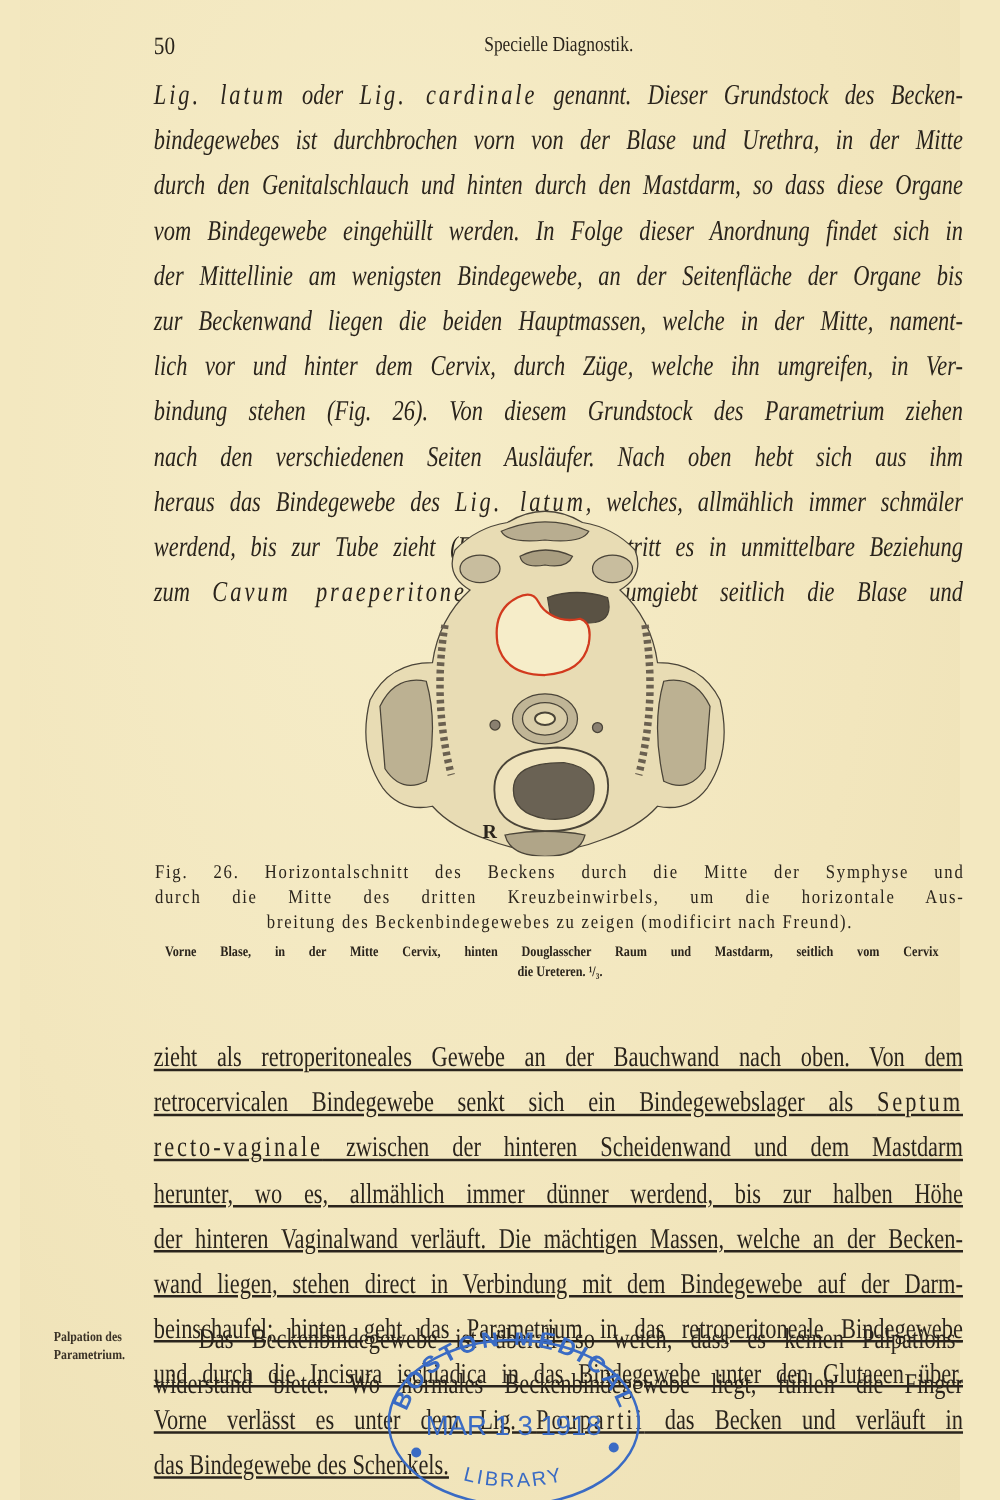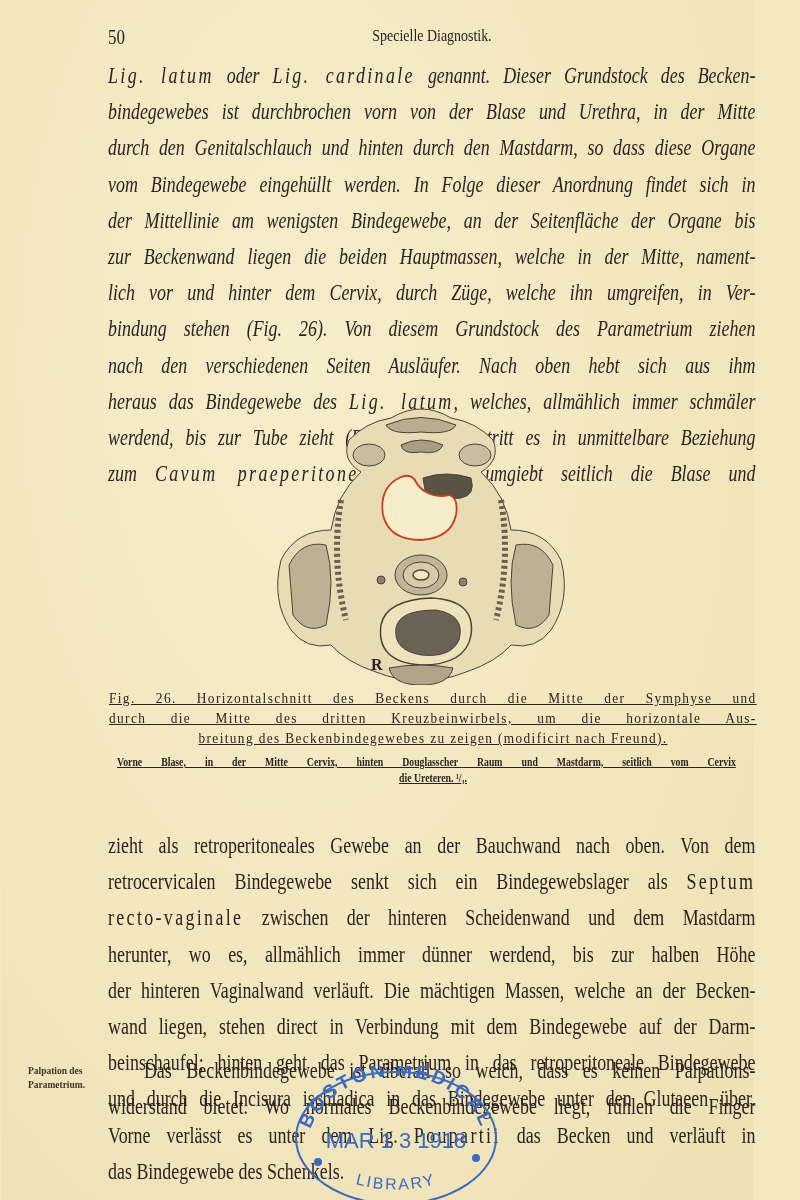--- a/index.html
+++ b/index.html
@@ -3,32 +3,32 @@
 <meta charset="utf-8">
 <style>
   html, body { margin:0; padding:0; }
   body {
     width:800px; height:1200px; overflow:hidden;
     background:#f3e8c0;
     font-family:"Liberation Serif", "DejaVu Serif", serif;
     color:#2a241c;
     position:relative;
   }
-  .page { position:absolute; left:1px; top:0; width:752px; height:1200px;
+  .page { position:absolute; left:16px; top:0; width:752px; height:1200px;
     background: radial-gradient(ellipse at 40% 30%, #f6edc9 0%, #f2e6bd 60%, #ede0b4 100%); }
   .header { position:absolute; top:26px; left:107px; width:648px; height:22px; }
   .page-number { position:absolute; left:0; top:0; font-size:20px; letter-spacing:0px; transform:scaleX(0.85); transform-origin:left; }
   .running-title { position:absolute; left:0; right:0; top:0; text-align:center; font-size:17px; transform:scaleX(0.82); }
   .text-block { position:absolute; left:107px; width:648px; }
   .line { height:36.2px; line-height:36.2px; font-size:23px; white-space:nowrap;
     text-align:justify; text-align-last:justify; transform:scaleX(0.78); transform-origin:left; width:830px; }
   .line.last { text-align-last:left; }
   .sp { letter-spacing:3px; }
   .figure { position:absolute; left:270px; top:400px; width:300px; height:285px; }
-  .caption { position:absolute; left:108px; width:648px; top:688px;text-decoration:underline; }
+  .caption { position:absolute; left:108px; width:648px; top:688px; }
   .cap-line { height:20px; line-height:20px; font-size:15.5px; letter-spacing:1.6px; white-space:nowrap;
     text-align:justify; text-align-last:justify; transform:scaleX(0.86); transform-origin:left; width:753px; }
   .cap-line.center { text-align:center; text-align-last:center; }
   .cap-note { font-size:11.5px; font-weight:bold; height:16px; line-height:16px; white-space:nowrap;
     text-align:justify; text-align-last:justify; transform:scaleX(0.85); transform-origin:left; width:728px; margin-left:8px; }
   .cap-note.center { text-align:center; text-align-last:center; }
   .margin-note { position:absolute; left:27px; top:1063px; font-size:11px; line-height:14px; font-weight:bold; color:#3a3226; transform:scaleX(0.86); transform-origin:left; }
   .stamp { position:absolute; left:285px; top:1066px; width:220px; height:134px; }
 </style>
 </head>
@@ -94,21 +94,21 @@
 
   <div class="caption">
     <div class="cap-line">Fig. 26. Horizontalschnitt des Beckens durch die Mitte der Symphyse und</div>
     <div class="cap-line">durch die Mitte des dritten Kreuzbeinwirbels, um die horizontale Aus-</div>
     <div class="cap-line center" style="transform-origin:center; width:648px; margin-left:0;">breitung des Beckenbindegewebes zu zeigen (modificirt nach Freund).</div>
     <div style="height:6px"></div>
     <div class="cap-note">Vorne Blase, in der Mitte Cervix, hinten Douglasscher Raum und Mastdarm, seitlich vom Cervix</div>
     <div class="cap-note center" style="transform-origin:center; width:648px; margin-left:0;">die Ureteren. ¹/₃.</div>
   </div>
 
-  <div class="text-block" id="p2" style="top:828px;">
+  <div class="text-block" id="p2" style="top:828px;text-decoration:underline;">
       <div class="line"><span>zieht als retroperitoneales Gewebe an der Bauchwand nach oben. Von dem</span></div>
       <div class="line"><span>retrocervicalen Bindegewebe senkt sich ein Bindegewebslager als </span><span class="sp">Septum</span></div>
       <div class="line"><span class="sp">recto-vaginale</span><span> zwischen der hinteren Scheidenwand und dem Mastdarm</span></div>
       <div class="line"><span>herunter, wo es, allmählich immer dünner werdend, bis zur halben Höhe</span></div>
       <div class="line"><span>der hinteren Vaginalwand verläuft. Die mächtigen Massen, welche an der Becken-</span></div>
       <div class="line"><span>wand liegen, stehen direct in Verbindung mit dem Bindegewebe auf der Darm-</span></div>
       <div class="line"><span>beinschaufel; hinten geht das Parametrium in das retroperitoneale Bindegewebe</span></div>
       <div class="line"><span>und durch die Incisura ischiadica in das Bindegewebe unter den Glutaeen über.</span></div>
       <div class="line"><span>Vorne verlässt es unter dem Lig. </span><span class="sp">Poupartii</span><span> das Becken und verläuft in</span></div>
       <div class="line last"><span>das Bindegewebe des Schenkels.</span></div>

